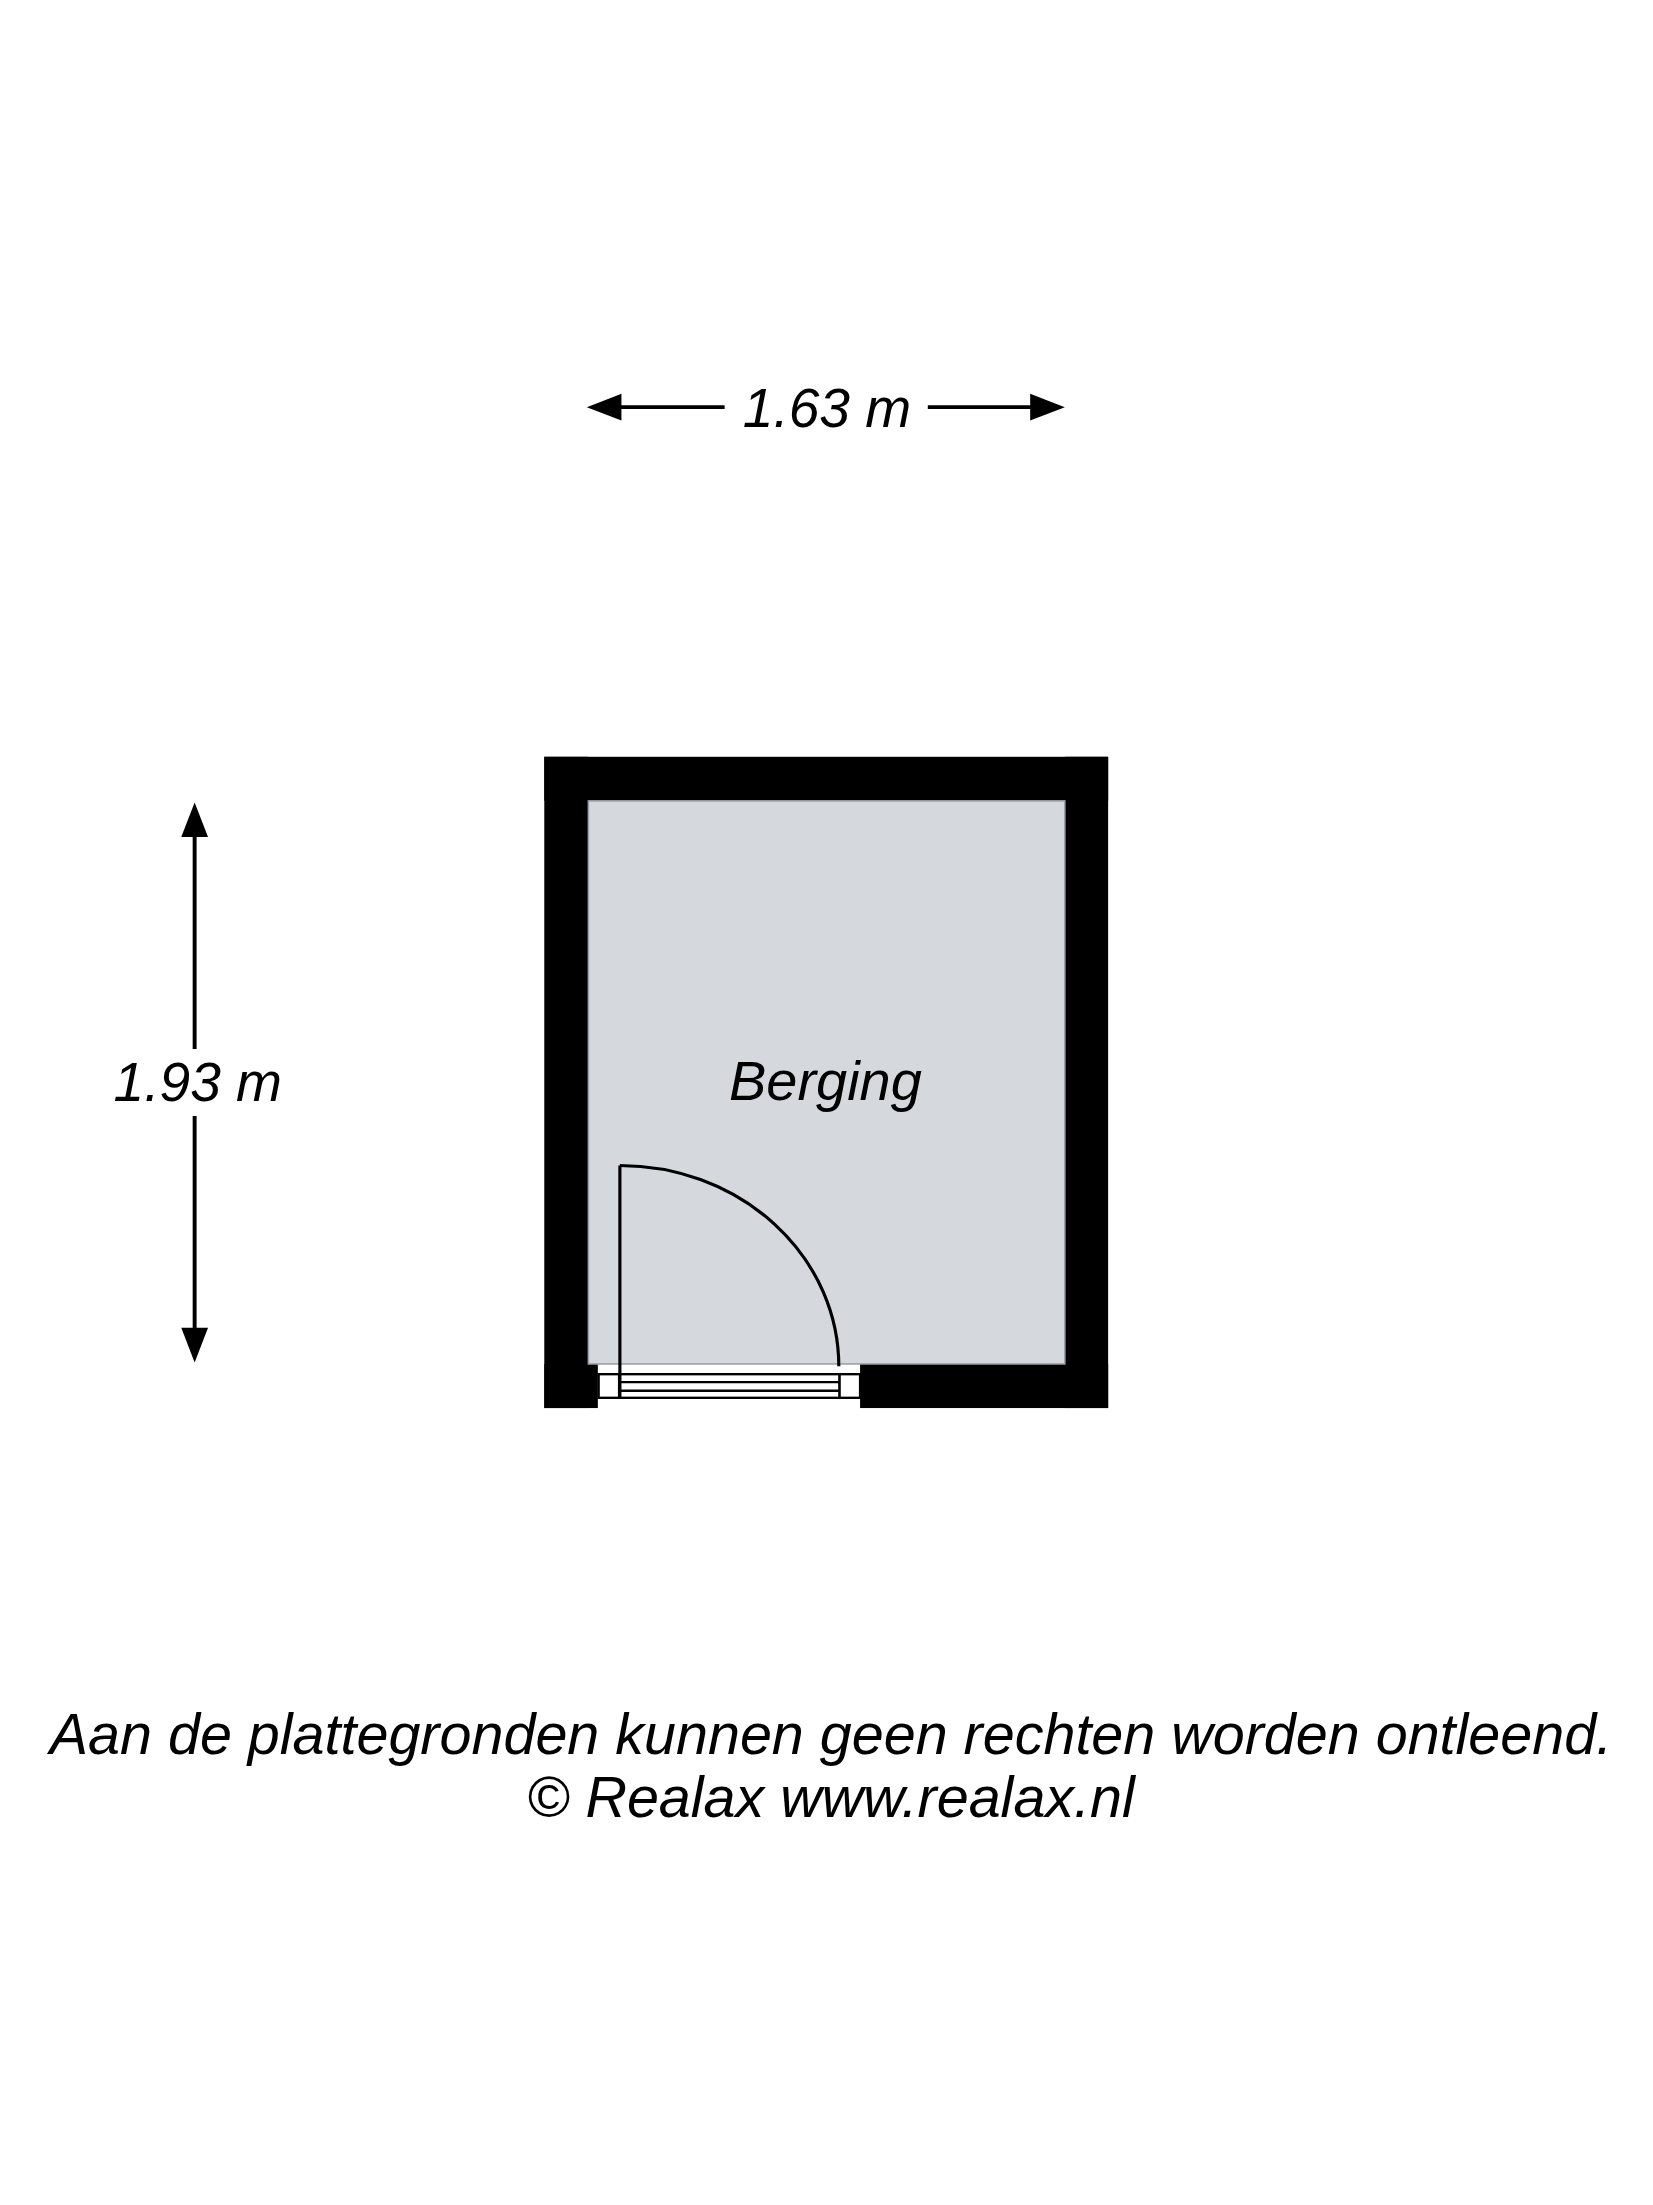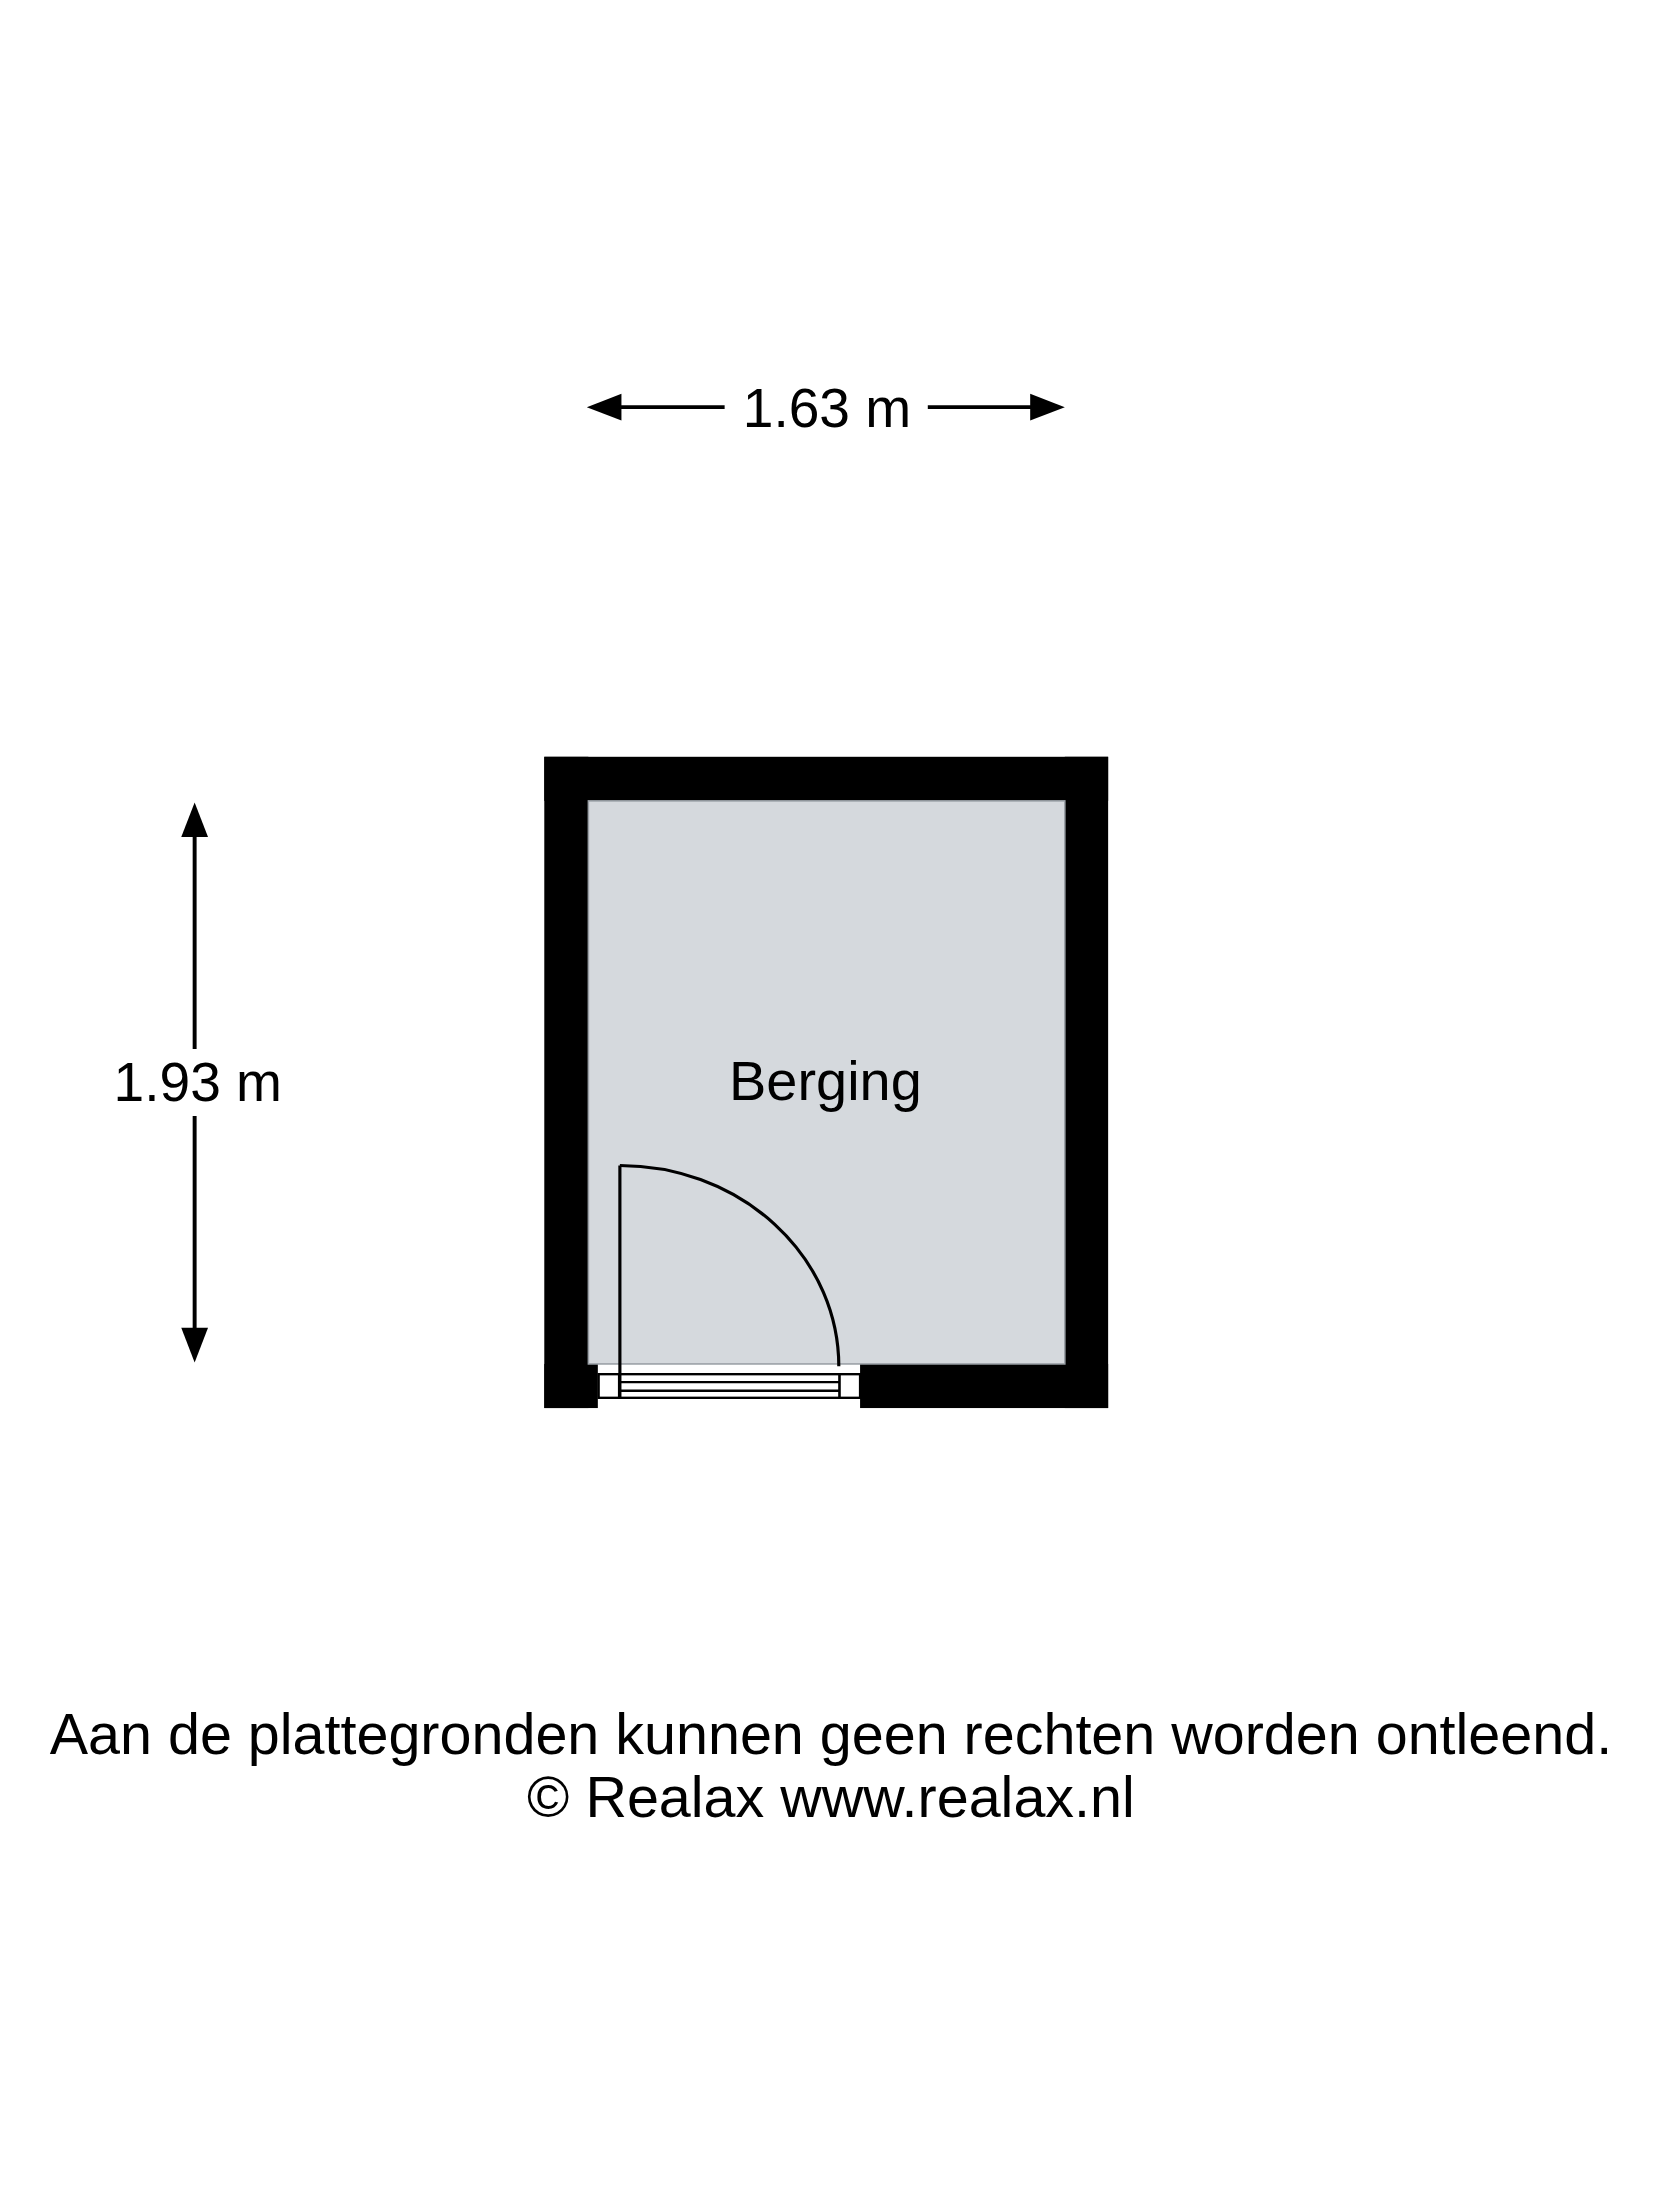--- a/index.html
+++ b/index.html
@@ -7,20 +7,21 @@
     padding: 0;
     background: #ffffff;
   }
   .canvas {
     position: relative;
     width: 1651px;
     height: 2205px;
     background: var(--page-bg, #ffffff);
     overflow: hidden;
     font-family: "Liberation Sans", sans-serif;
+    font-style: italic;
   }
   svg.plan {
     position: absolute;
     left: 0;
     top: 0;
     width: 1654px;
     height: 2205px;
     display: block;
   }
   .wall { fill: var(--wall, #000000); }

